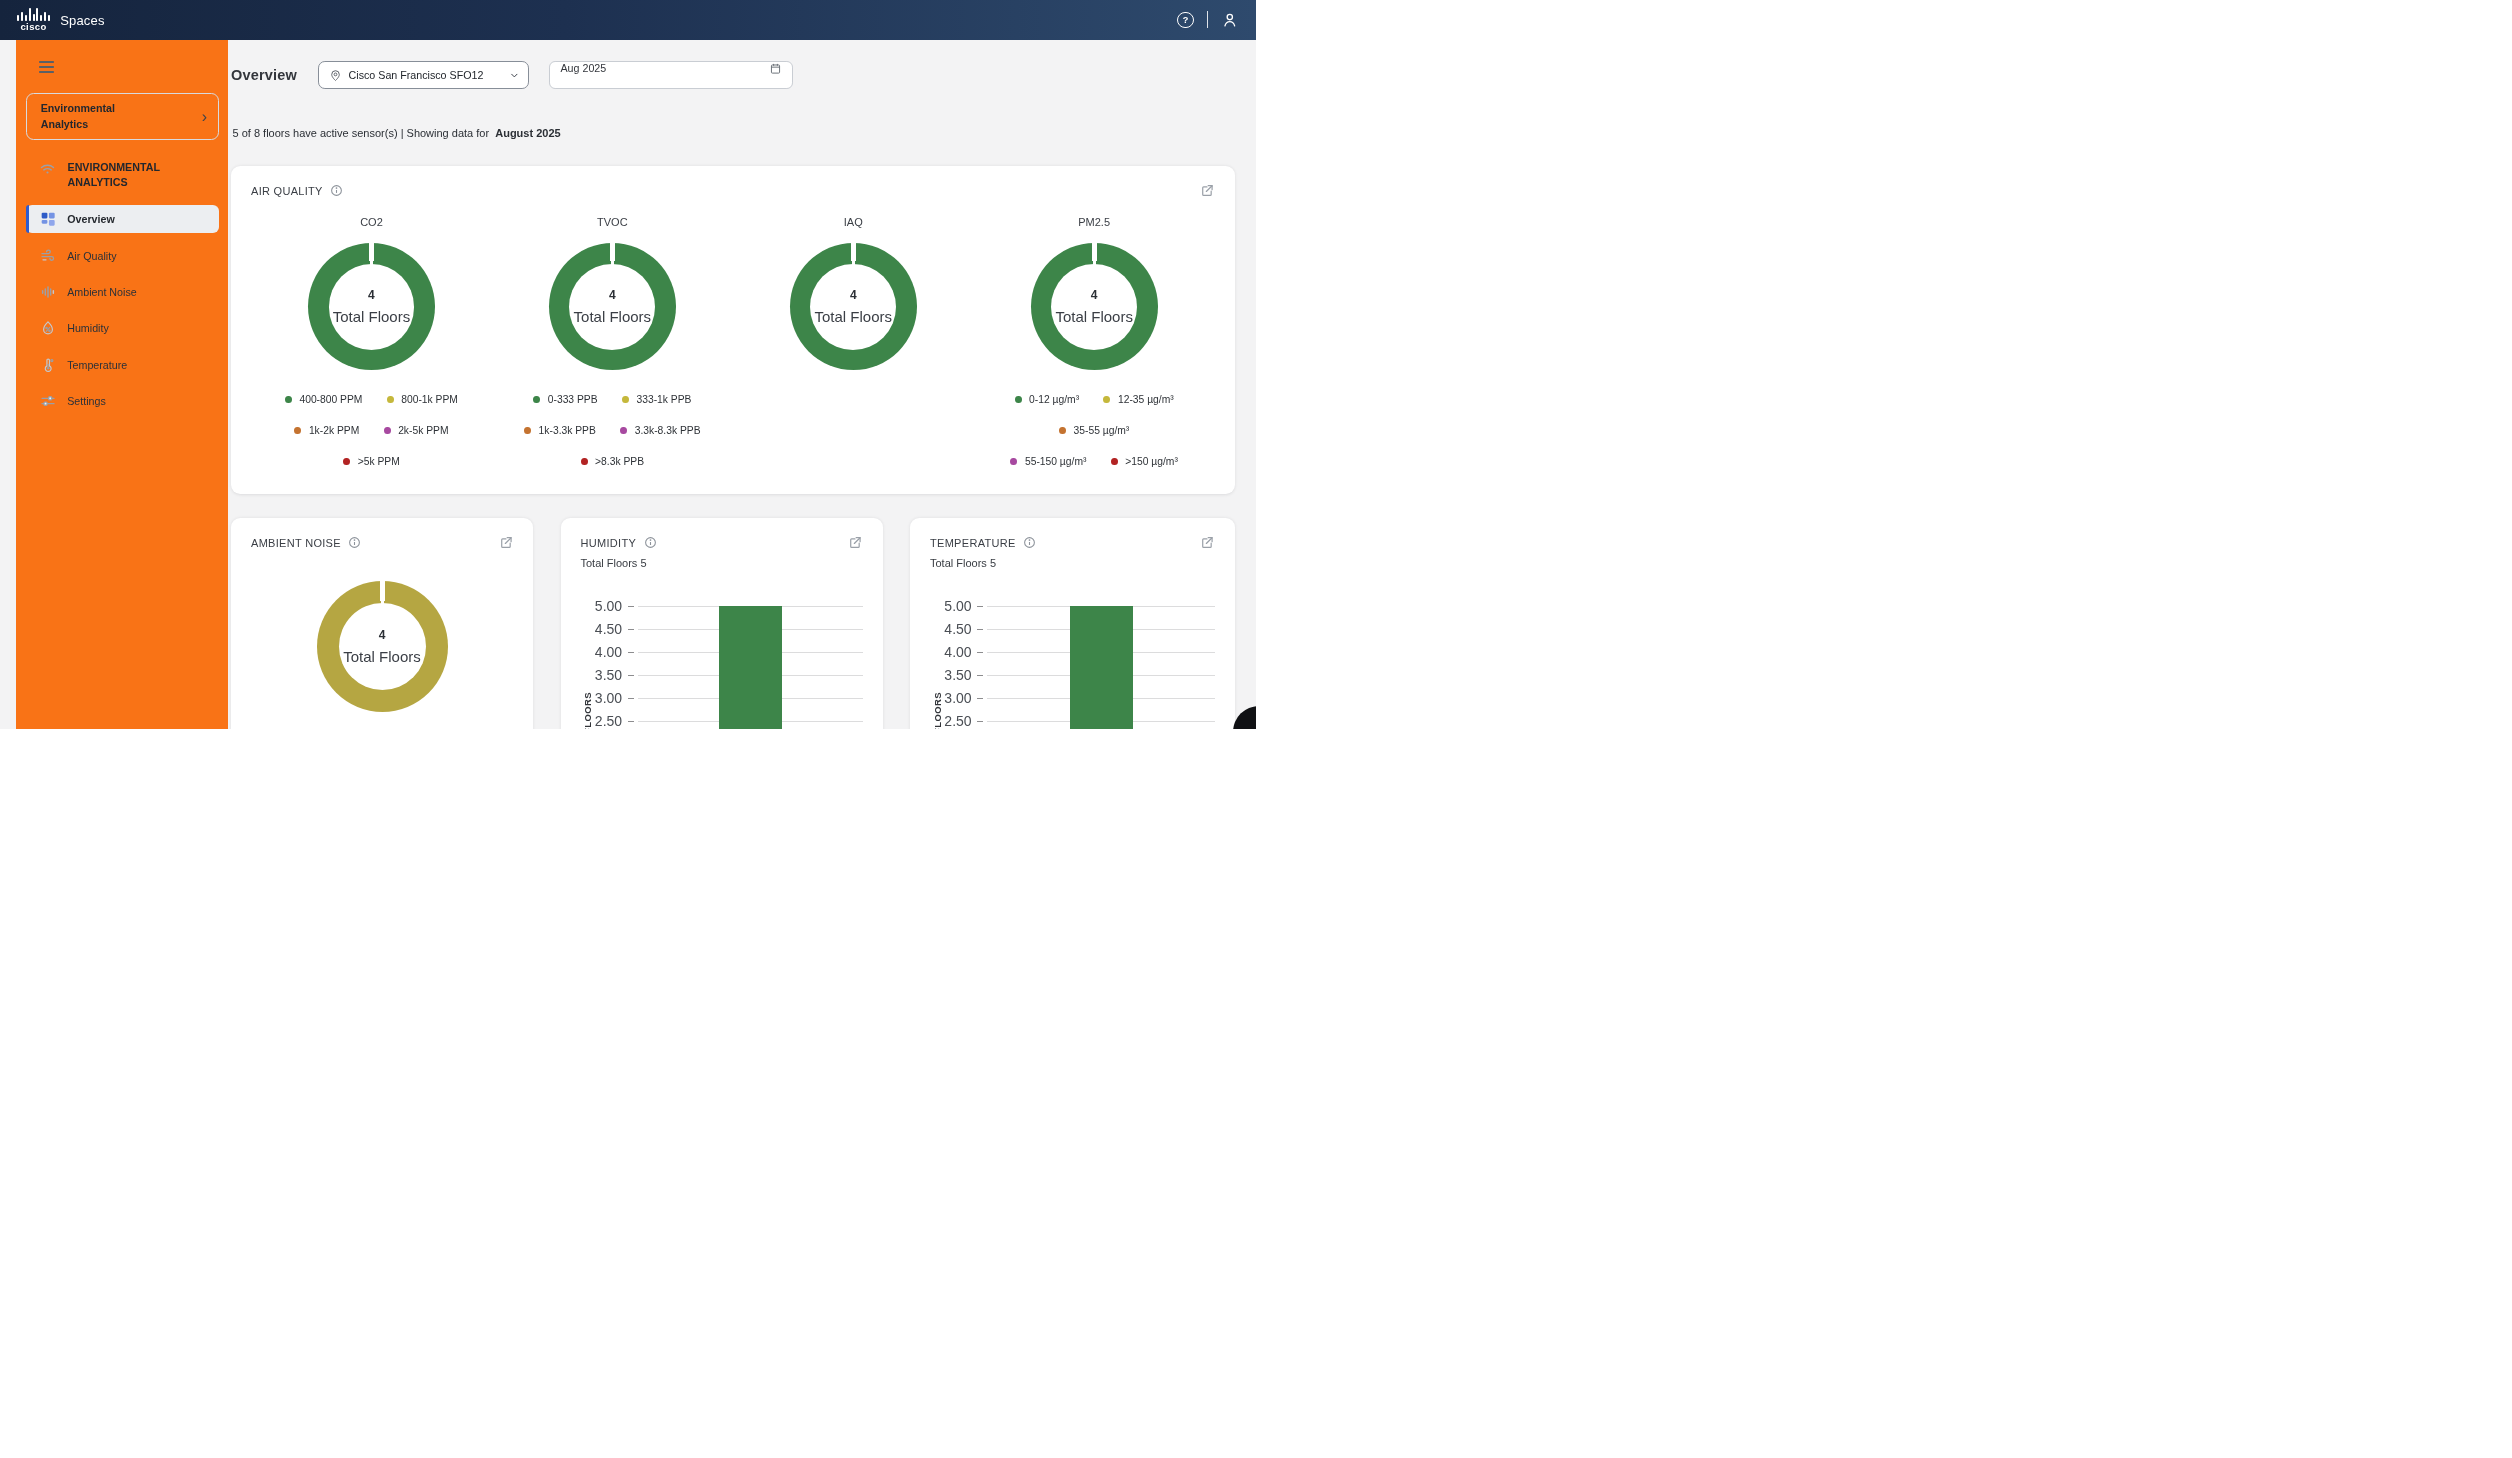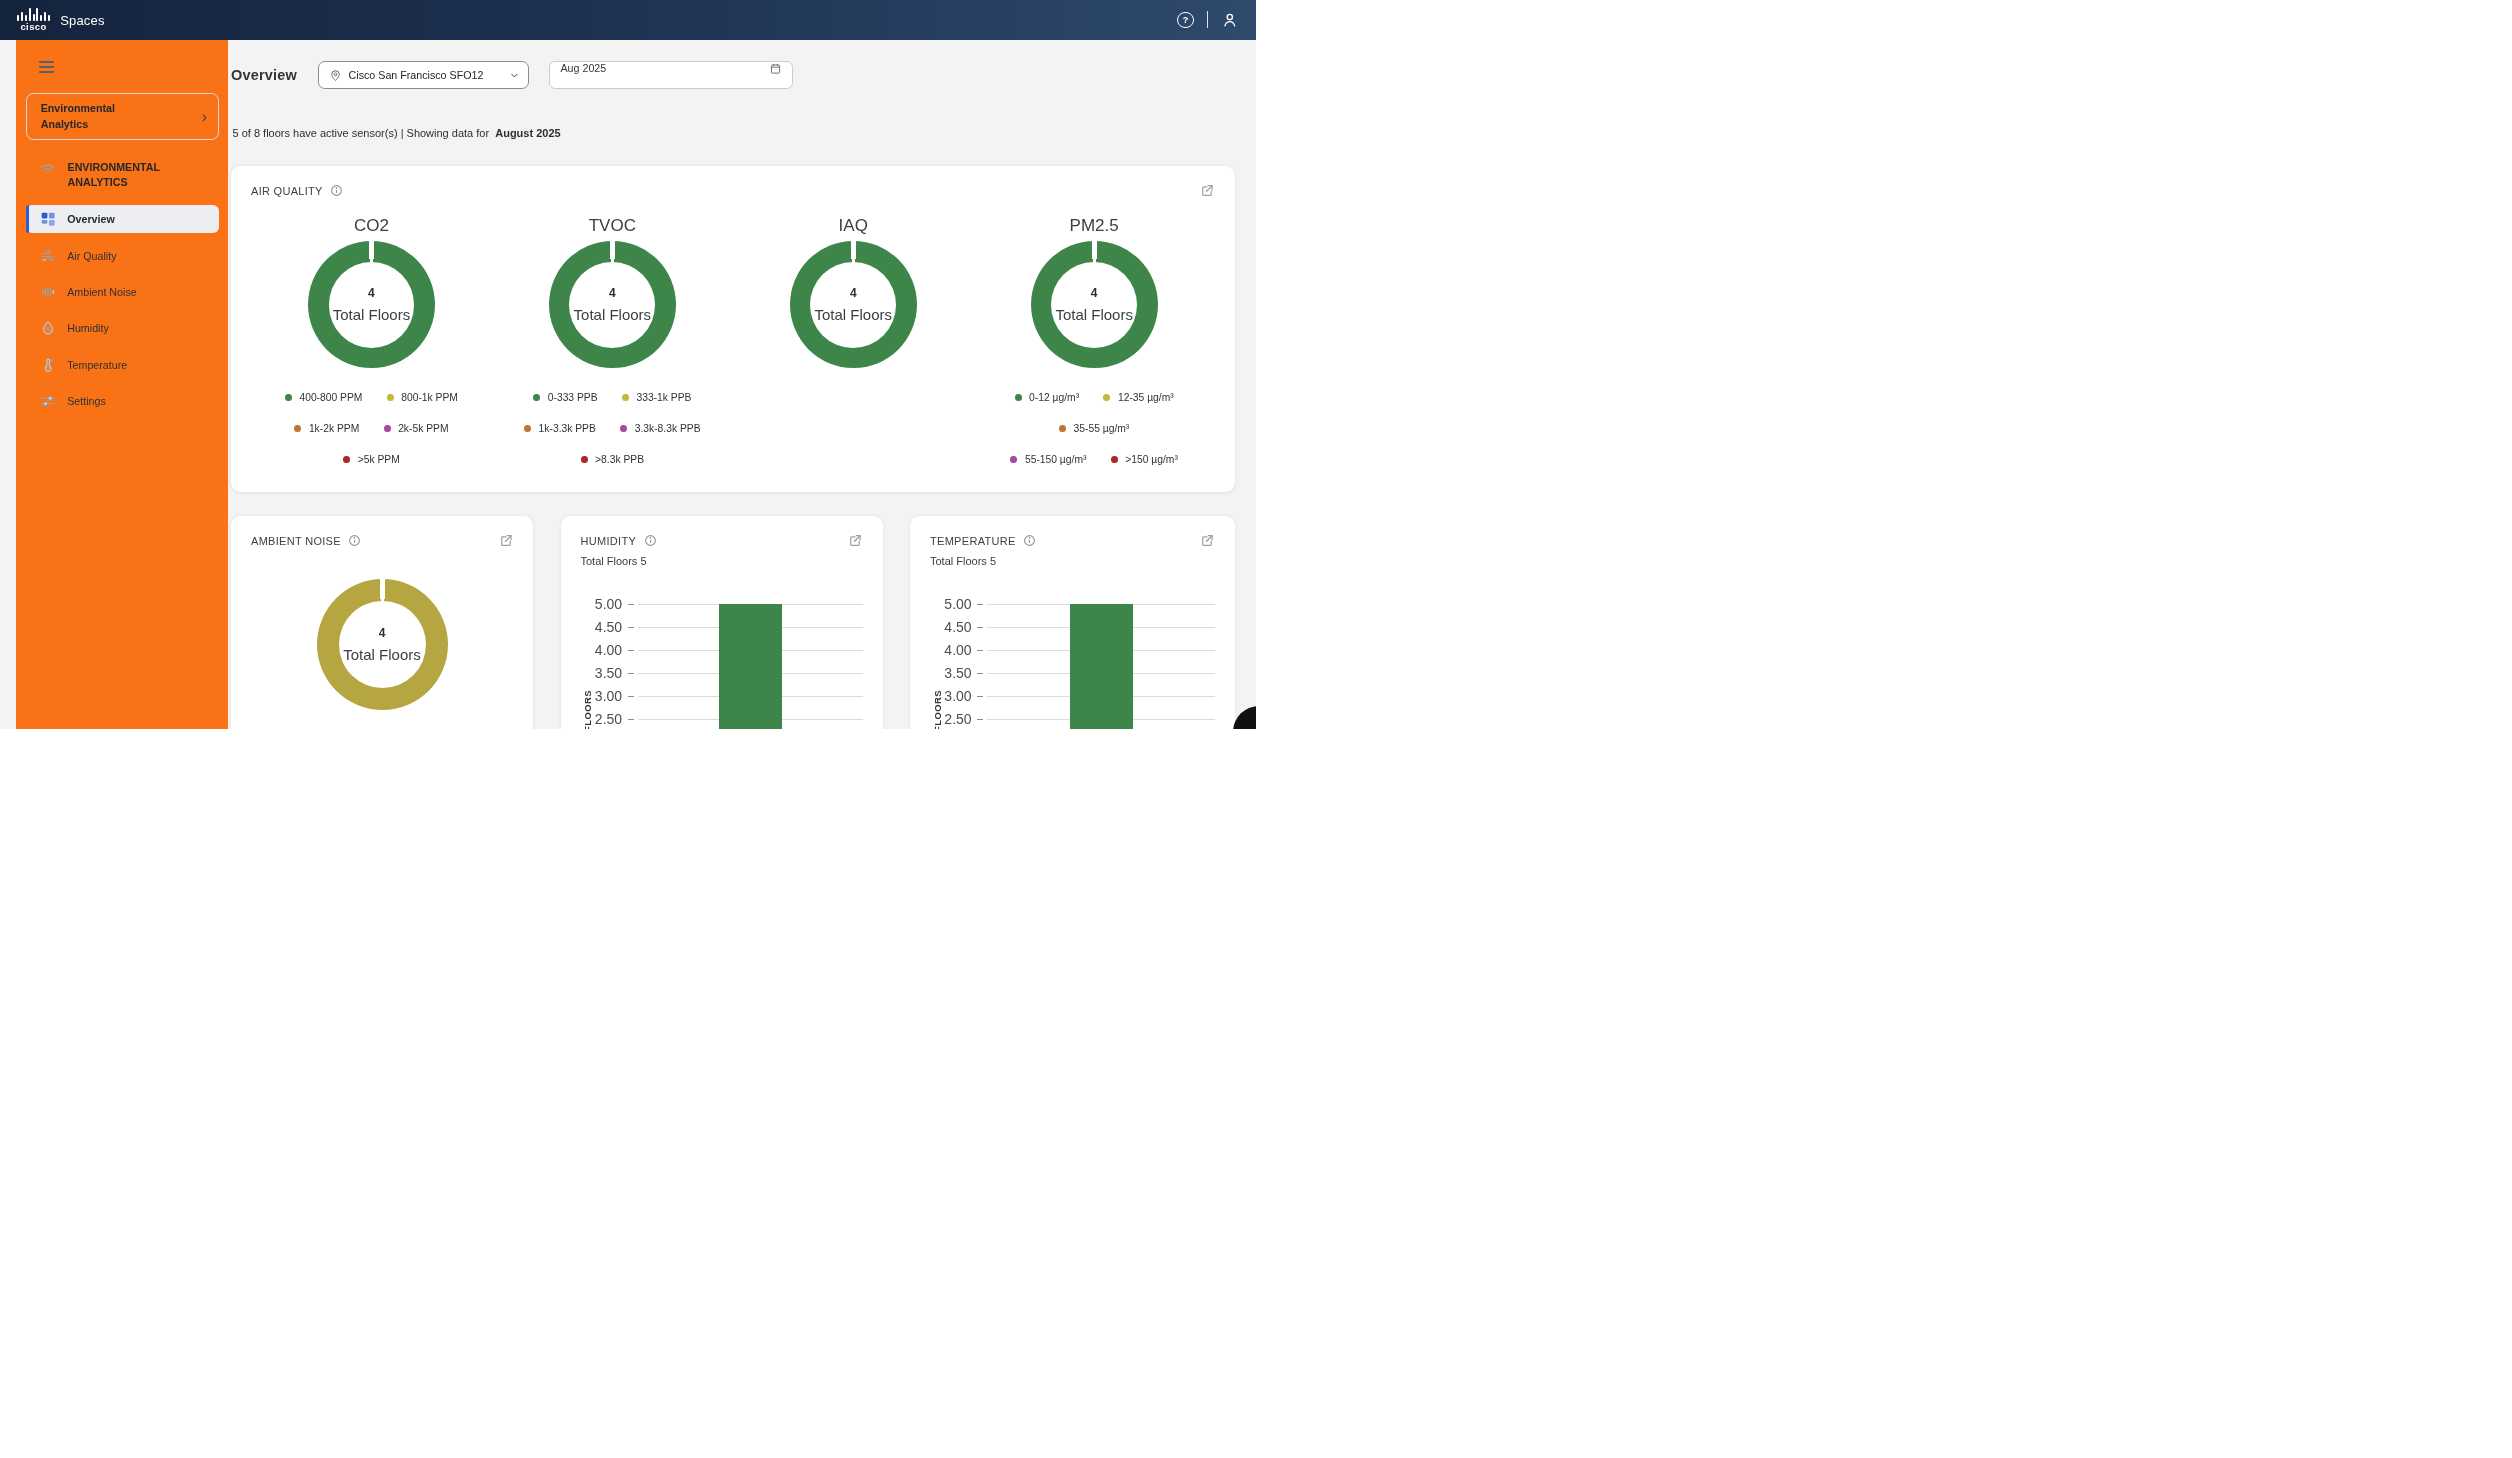--- a/index.html
+++ b/index.html
@@ -56,21 +56,21 @@
   
   .card{background:#fff;border-radius:9.2px;box-shadow:0 0.8px 3.1px rgba(25,30,40,.10);box-sizing:border-box;}
   .card-head{display:flex;align-items:center;gap:7.6px;}
   .card-title{font-size:11px;font-weight:500;color:#3a3e45;letter-spacing:0.3px;margin:0;}
   .icon-info{width:13px;height:13px;color:#8d939b;}
   .icon-ext{margin-left:auto;width:14.5px;height:14.5px;color:#9aa0a8;cursor:pointer;}
 
   .aq-card{margin-top:27.5px;padding:17px 20px 17px 20px;}
   .aq-grid{display:grid;grid-template-columns:repeat(4,1fr);margin-top:18.3px;}
   .aq-col{display:flex;flex-direction:column;align-items:center;}
-  .aq-title{font-size:17px;color:#3a3e45;margin-bottom:5px;}
+  .aq-title{font-size:11px;color:#3a3e45;margin-bottom:15px;}
 
   .donut{position:relative;width:127px;height:127px;border-radius:50%;
     background:conic-gradient(#fff 0 2.5deg,var(--dc) 2.5deg 357.5deg,#fff 357.5deg 360deg);}
   .donut::after{content:"";position:absolute;inset:20.6px;background:#fff;border-radius:50%;}
   .donut .dc{position:absolute;inset:0;display:flex;flex-direction:column;align-items:center;
     justify-content:center;gap:6.1px;z-index:1;}
   .donut .dv{font-size:12px;font-weight:700;color:#2b2f35;}
   .donut .dl{font-size:15px;color:#3a3e45;}
 
   .lrows{margin-top:13.7px;width:100%;}

